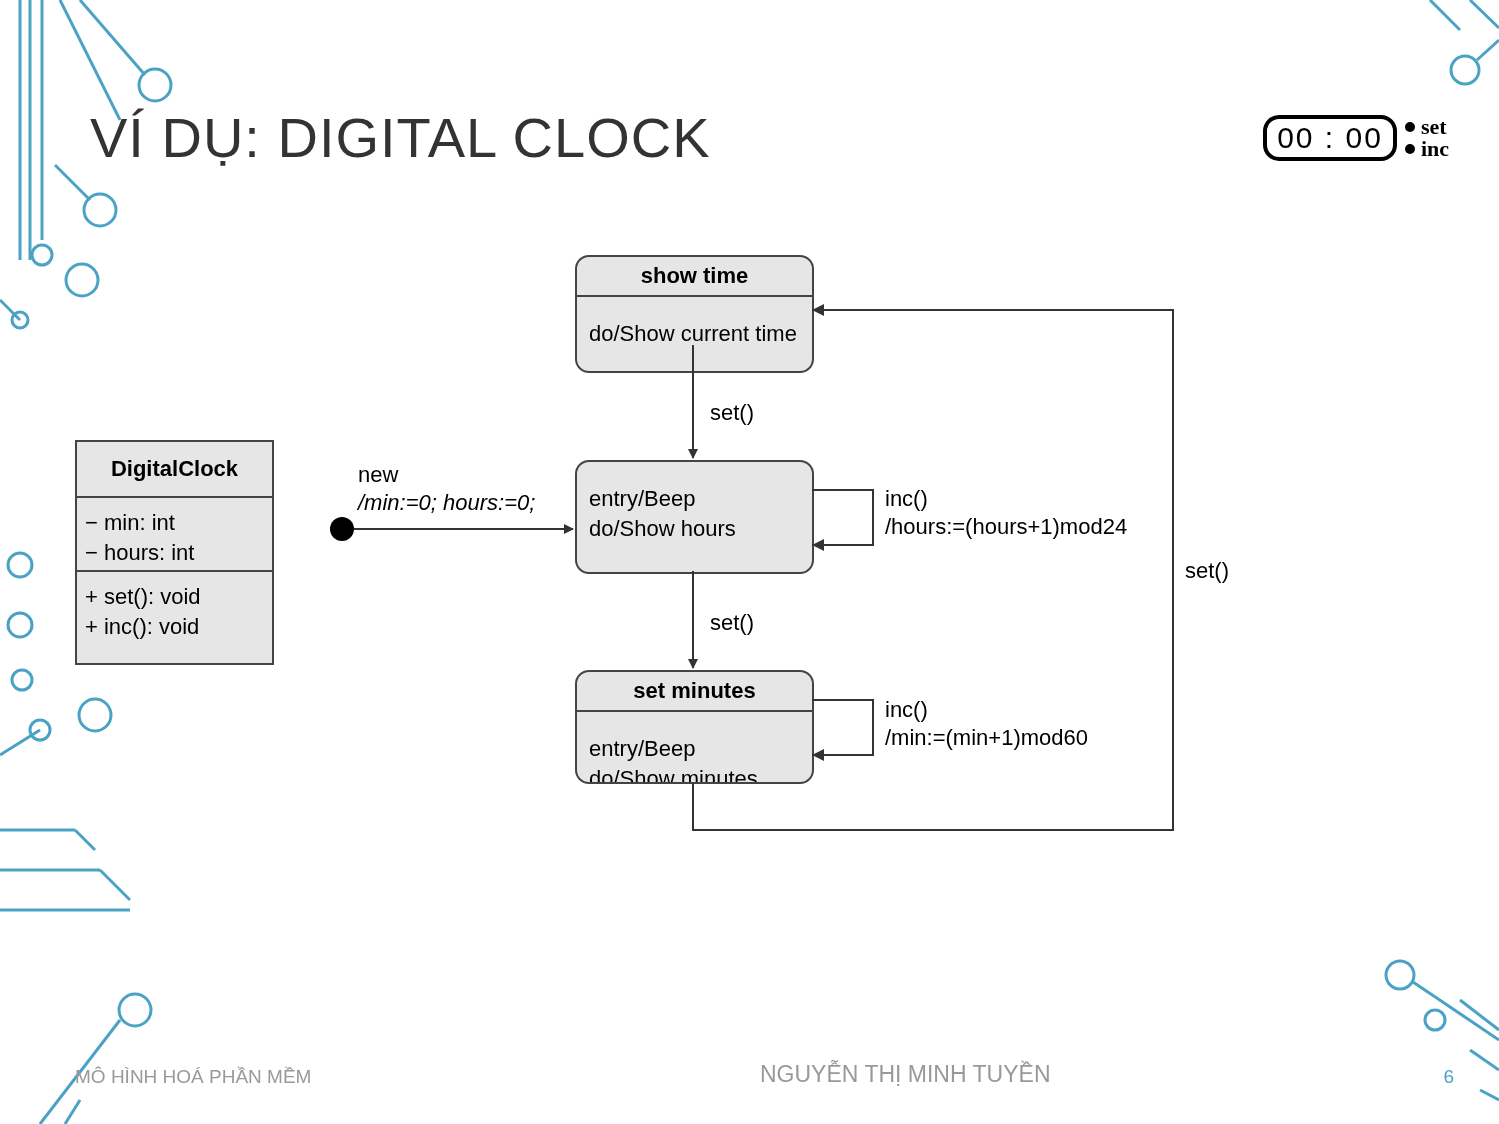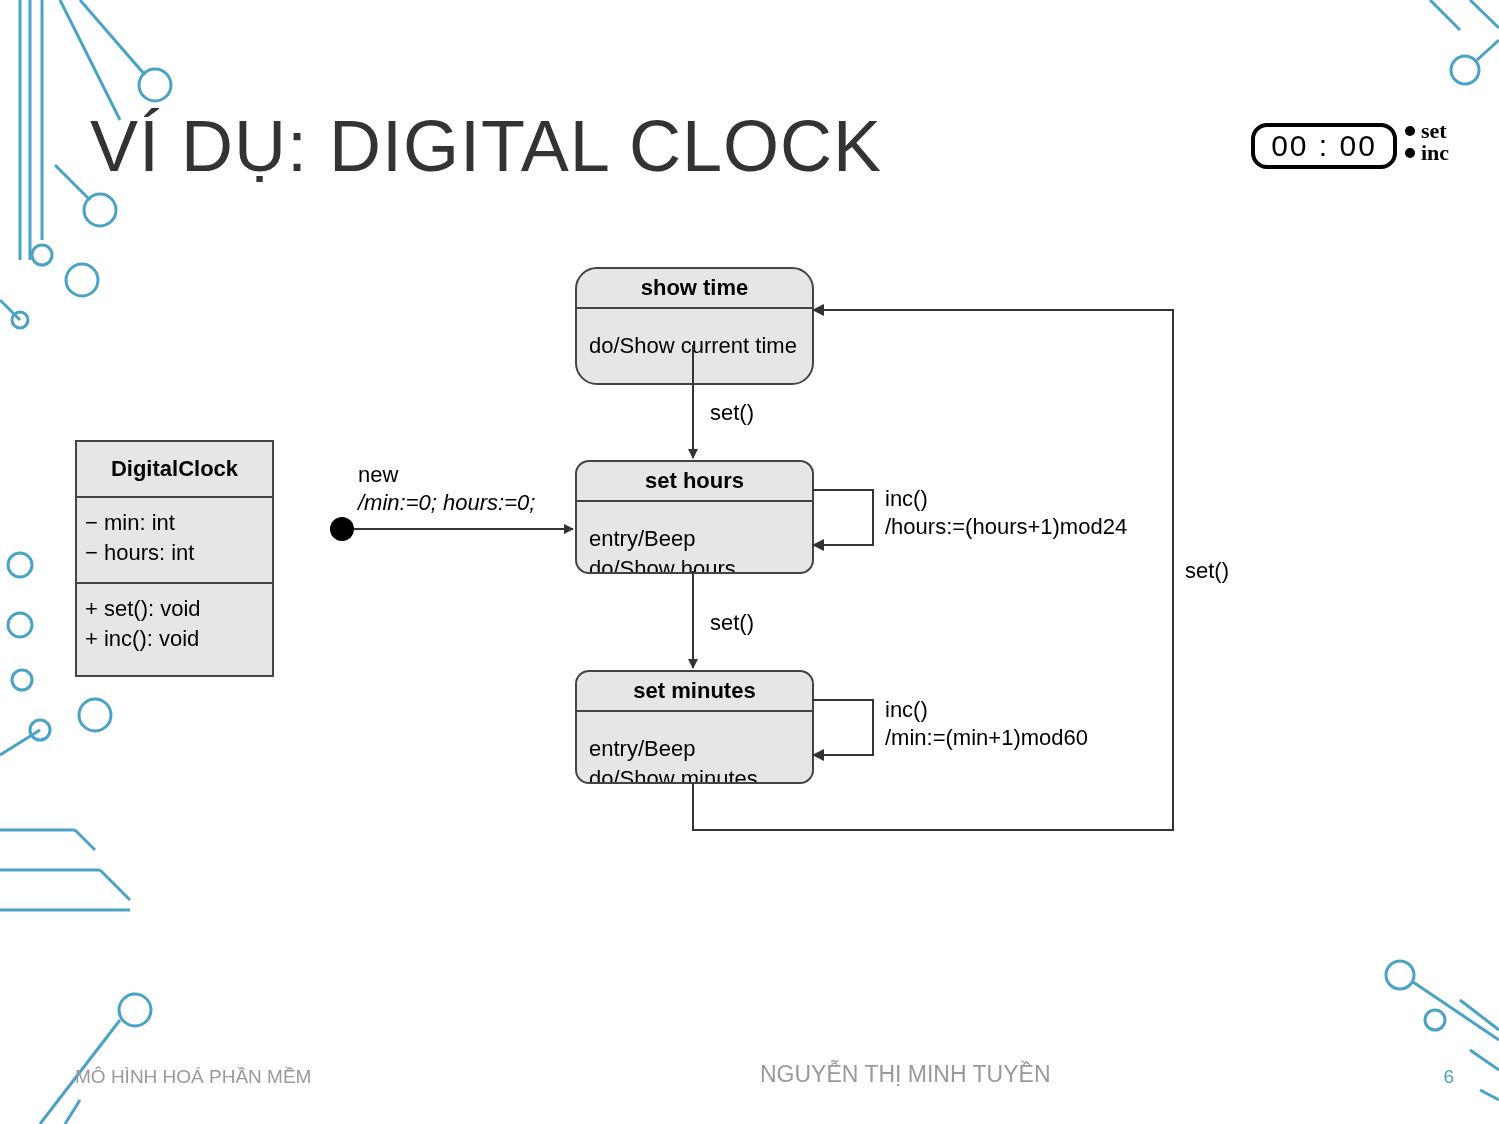--- a/index.html
+++ b/index.html
@@ -9,42 +9,41 @@
     height: 1124px;
     font-family: Arial, Helvetica, sans-serif;
     background: #fff;
     position: relative;
     overflow: hidden;
   }
   .slide-title {
     position: absolute;
     left: 90px;
     top: 105px;
-    font-size: 72px;
+    font-size: 56px;
     font-weight: 400;
     color: #333333;
     letter-spacing: 1px;
   }
   
   .clock-widget {
     position: absolute;
     right: 50px;
     top: 115px;
     display: flex;
     align-items: center;
   }
   .clock-display {
     border: 4px solid #000;
     border-radius: 16px;
-    padding: 2px 16px;
+    padding: 2px 10px;
     font-family: Arial, sans-serif;
     font-size: 30px;
     font-weight: 400;
     letter-spacing: 2px;
-    margin-top: 8px;
   }
   .clock-buttons {
     margin-left: 8px;
     display: flex;
     flex-direction: column;
     font-size: 22px;
     font-weight: 700;
     line-height: 22px;
     font-family: Liberation Serif, serif;
   }
@@ -70,21 +69,21 @@
     background: #e6e6e6;
     font-size: 22px;
   }
   .uml-class .uml-name {
     text-align: center;
     font-weight: 700;
     padding: 14px 12px;
     border-bottom: 2px solid #444;
   }
   .uml-class .uml-attrs {
-    padding: 10px 8px 14px 8px;
+    padding: 10px 8px 2px 8px;
     border-bottom: 2px solid #444;
     line-height: 30px;
   }
   .uml-class .uml-ops {
     padding: 10px 8px 21px 8px;
     line-height: 30px;
   }
 
   
   .state {
@@ -98,21 +97,21 @@
   .state .state-name {
     text-align: center;
     font-weight: 700;
     padding: 6px 10px;
     border-bottom: 2px solid #444;
   }
   .state .state-body {
     padding: 22px 12px;
     line-height: 30px;
   }
-  .s1 { left: 575px; top: 267px; width: 235px; border-radius: 22px; }
+  .s1 { left: 575px; top: 255px; width: 235px; }
   .s2 { left: 575px; top: 460px; width: 235px; height: 110px; }
   .s3 { left: 575px; top: 670px; width: 235px; height: 110px; }
 
   
   .label {
     position: absolute;
     font-size: 22px;
     color: #000;
     line-height: 26px;
   }
@@ -239,21 +238,20 @@
     <div>+ inc(): void</div>
   </div>
 </div>
 
 <div class="state s1">
   <div class="state-name">show time</div>
   <div class="state-body">do/Show current time</div>
 </div>
 
 <div class="state s2">
-  <div class="state-name">set hours</div>
   <div class="state-body">
     <div>entry/Beep</div>
     <div>do/Show hours</div>
   </div>
 </div>
 
 <div class="state s3">
   <div class="state-name">set minutes</div>
   <div class="state-body">
     <div>entry/Beep</div>

